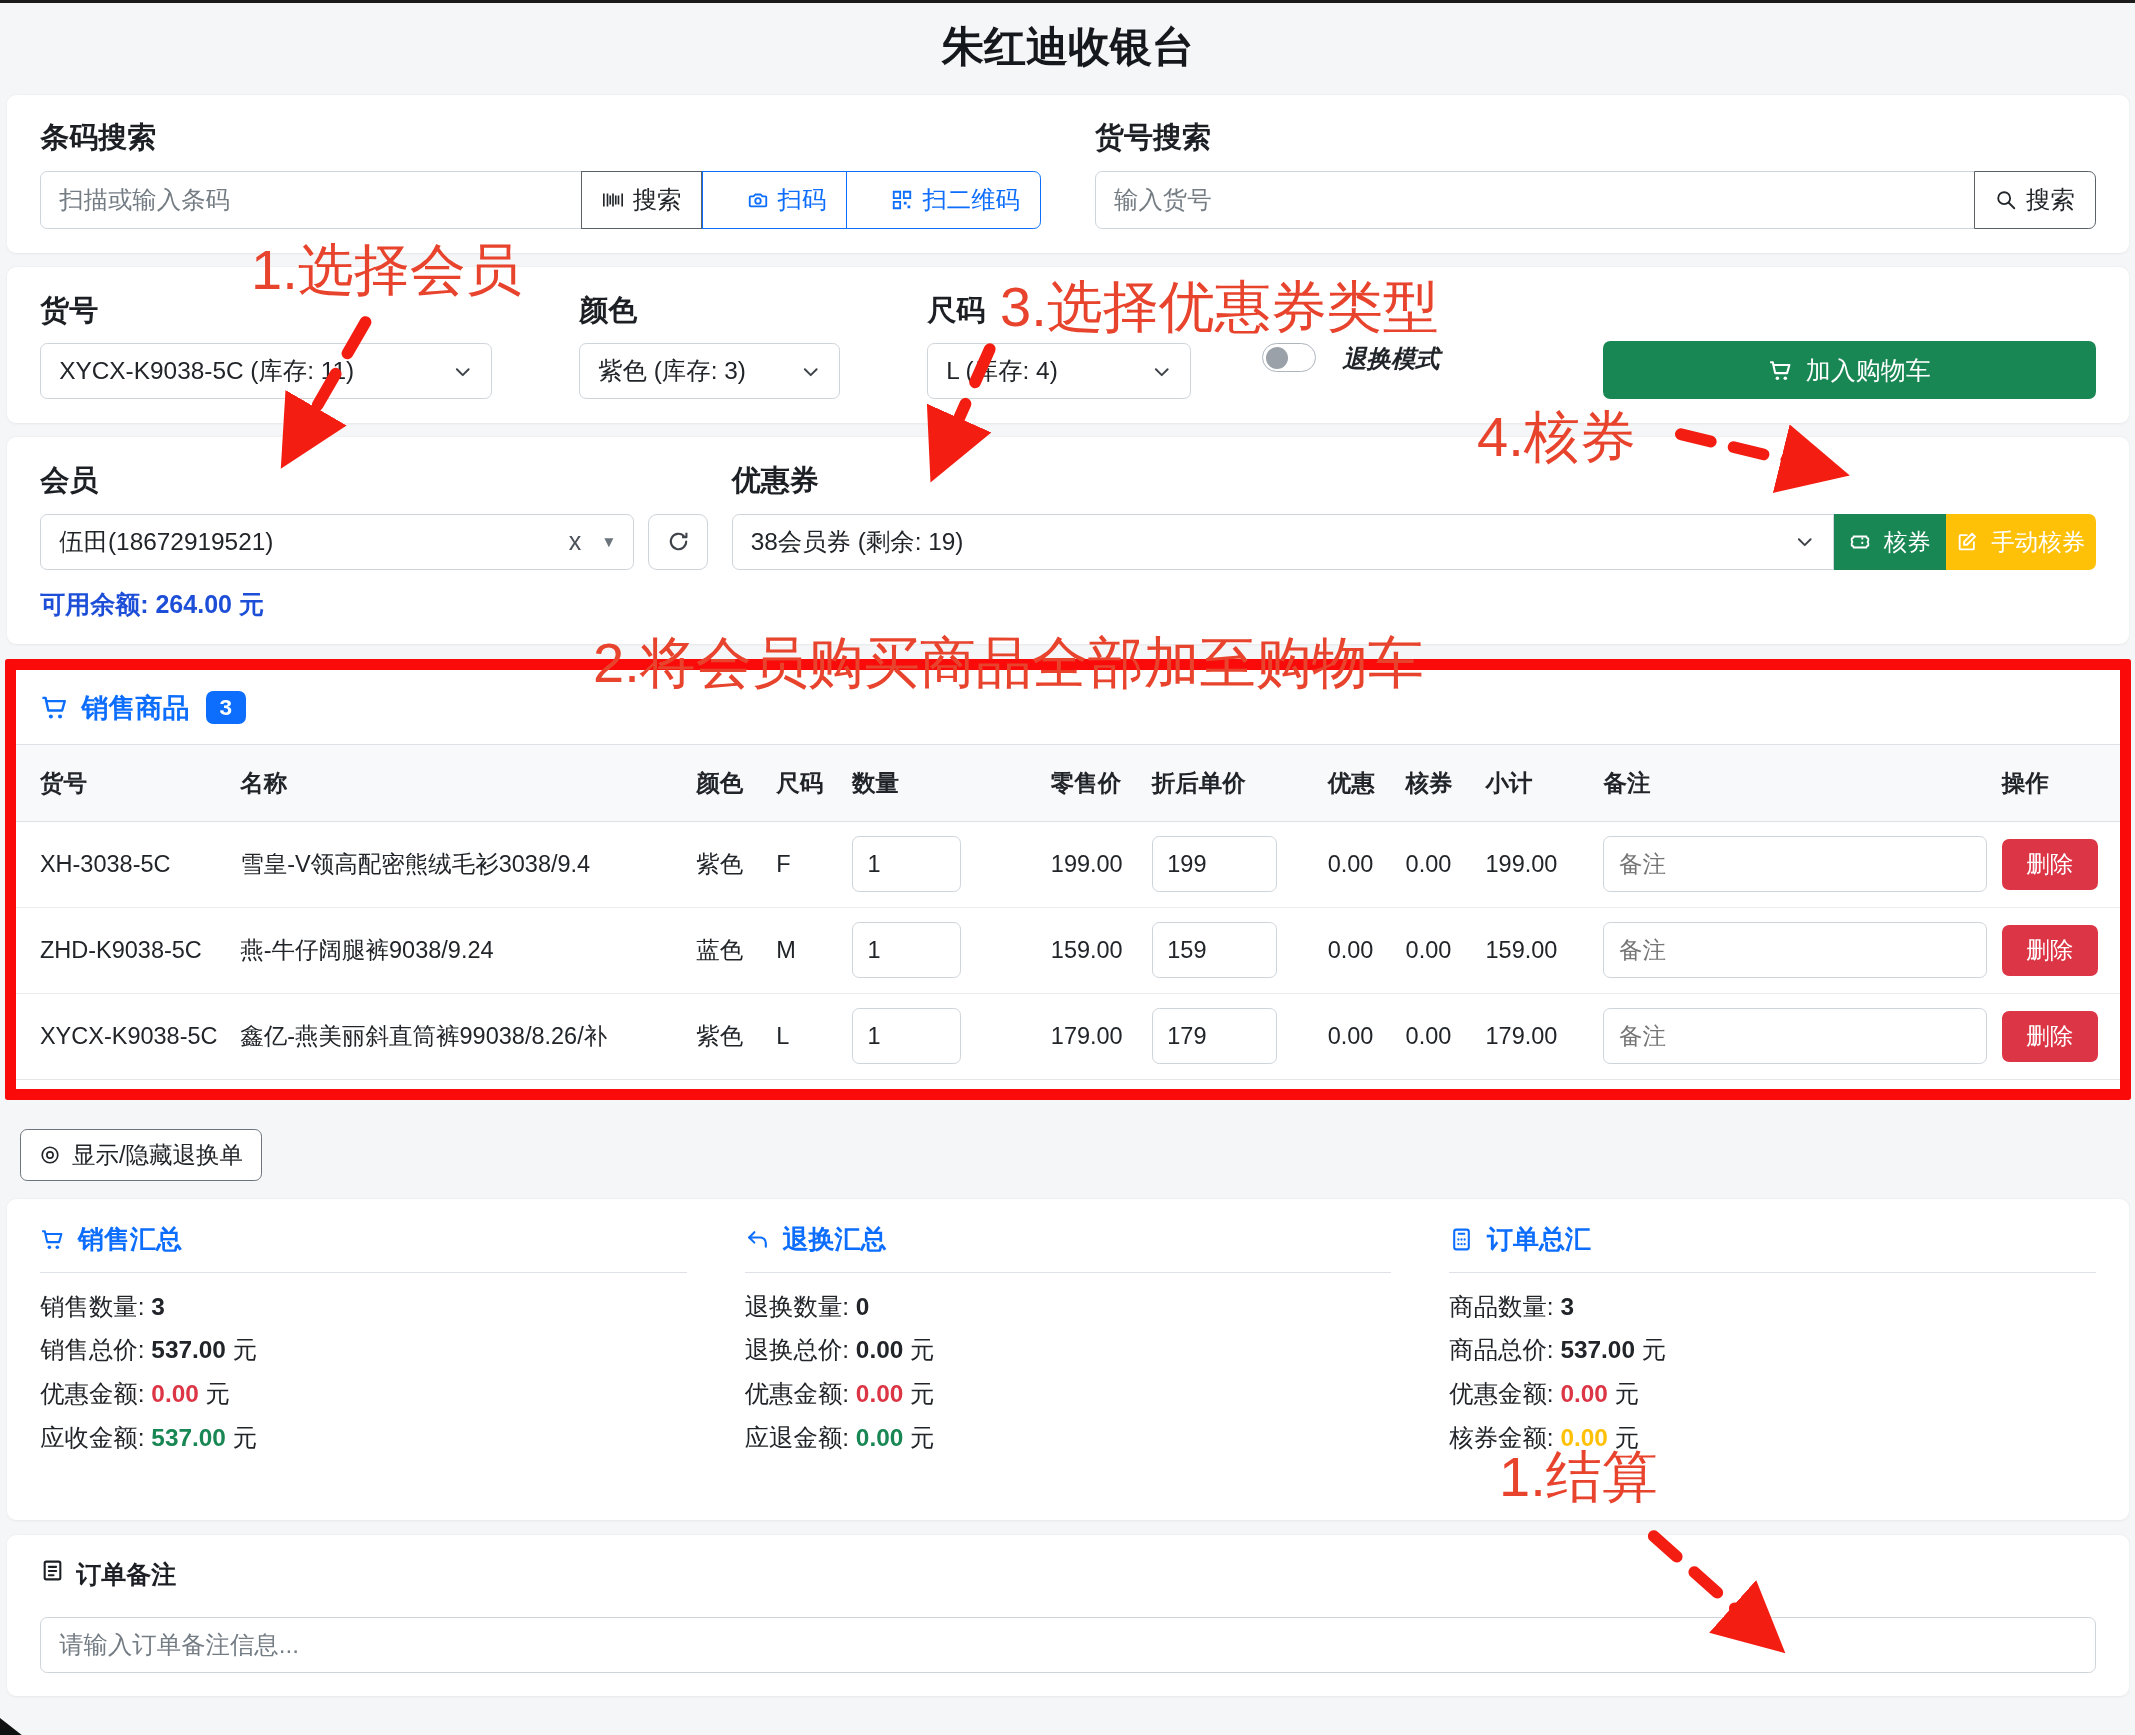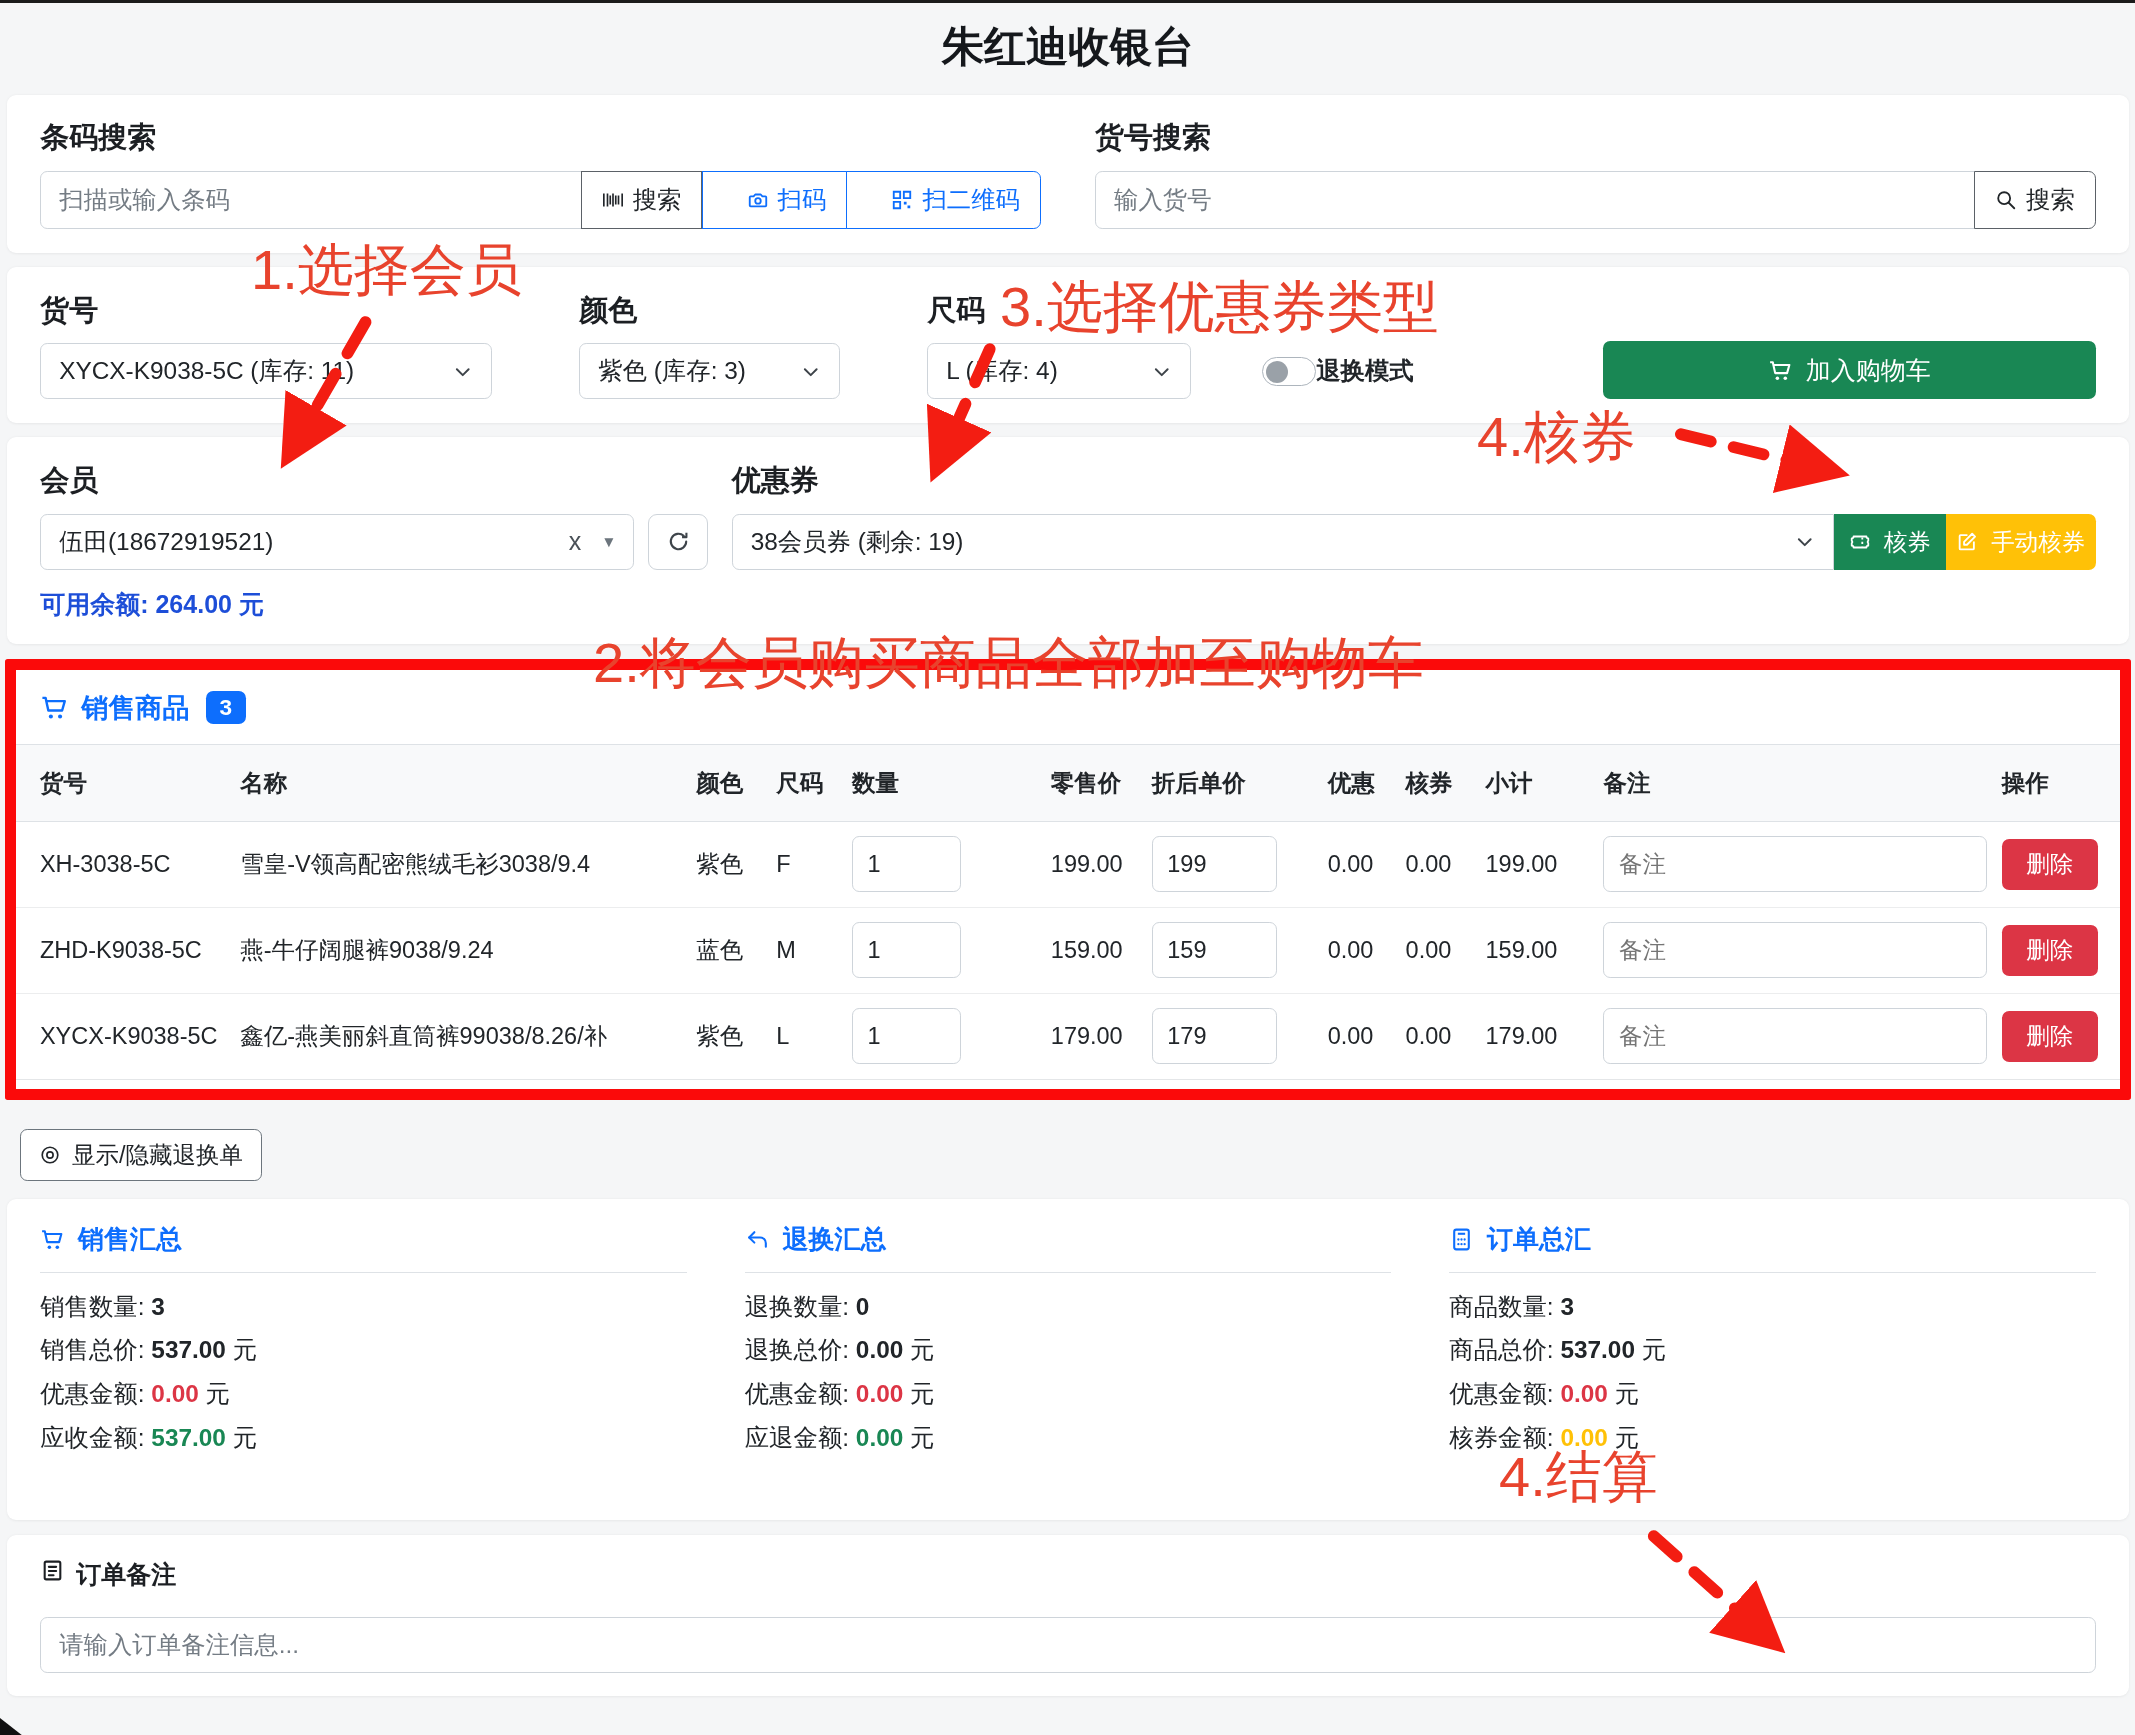--- a/index.html
+++ b/index.html
@@ -44,21 +44,21 @@
   .selbox {
     height: 56px; border: 0.9px solid #ced4da; border-radius: 7.2px; background: #fff;
     display: flex; align-items: center; padding: 0 16.3px 0 18px; font-size: 24.4px; cursor: pointer;
   }
   .selbox .val { flex: 1; white-space: nowrap; overflow: hidden; }
   .chev { width: 23.5px; height: 23.5px; color: #3e444a; flex: none; }
   .w-sku { width: 452px; margin-right: 87px; }
   .w-color { width: 261px; margin-right: 87px; }
   .w-size { width: 264px; margin-right: 71px; }
 
-  .switchwrap { display: flex; align-items: center; gap: 0; height: 56px; }
+  .switchwrap { display: flex; align-items: flex-start; gap: 26px; height: 56px; font-style: italic; }
   .switch {
     width: 54px; height: 29px; border-radius: 14.5px; background: #fff;
     border: 0.9px solid #adb5bd; position: relative; cursor: pointer; flex: none;
   }
   .switch .knob { position: absolute; left: 2.7px; top: 2.7px; width: 22px; height: 22px; border-radius: 50%; background: #9aa1a8; }
   .switch-label { font-size: 24.4px; font-weight: 700; }
 
   .btn { border: none; cursor: pointer; font-family: inherit; display: flex; align-items: center; justify-content: center; gap: 12.7px; }
   .btn-cart { margin-left: auto; width: 493px; height: 58px; background: #198754; color: #fff; font-size: 25px; border-radius: 7.2px; }
 
@@ -533,20 +533,20 @@
     </defs>
     <path d="M404 356 L322 498" stroke="#f31d12" stroke-width="13" fill="none" stroke-linecap="round" stroke-dasharray="40 26" marker-end="url(#ah)"></path>
     <path d="M1094 386 L1038 512" stroke="#f31d12" stroke-width="13" fill="none" stroke-linecap="round" stroke-dasharray="40 26" marker-end="url(#ah)"></path>
     <path d="M1858 480 L2022 520" stroke="#f31d12" stroke-width="13" fill="none" stroke-linecap="round" stroke-dasharray="34 26" marker-end="url(#ah)"></path>
     <path d="M1828 1698 L1956 1812" stroke="#f31d12" stroke-width="13" fill="none" stroke-linecap="round" stroke-dasharray="34 26" marker-end="url(#ah)"></path>
   </svg>
   <div class="ann-text" style="left:251px; top:233px;">1.选择会员</div>
   <div class="ann-text" style="left:593px; top:626px;">2.将会员购买商品全部加至购物车</div>
   <div class="ann-text" style="left:1000px; top:270px;">3.选择优惠券类型</div>
   <div class="ann-text" style="left:1477px; top:400px;">4.核券</div>
-  <div class="ann-text" style="left:1499px; top:1440px;">4.结算</div>
+  <div class="ann-text" style="left:1499px; top:1440px;">1.结算</div>
 </div>
 
 <div class="cursor-artifact"></div>
 
 
 
 
 
 </body></html>

